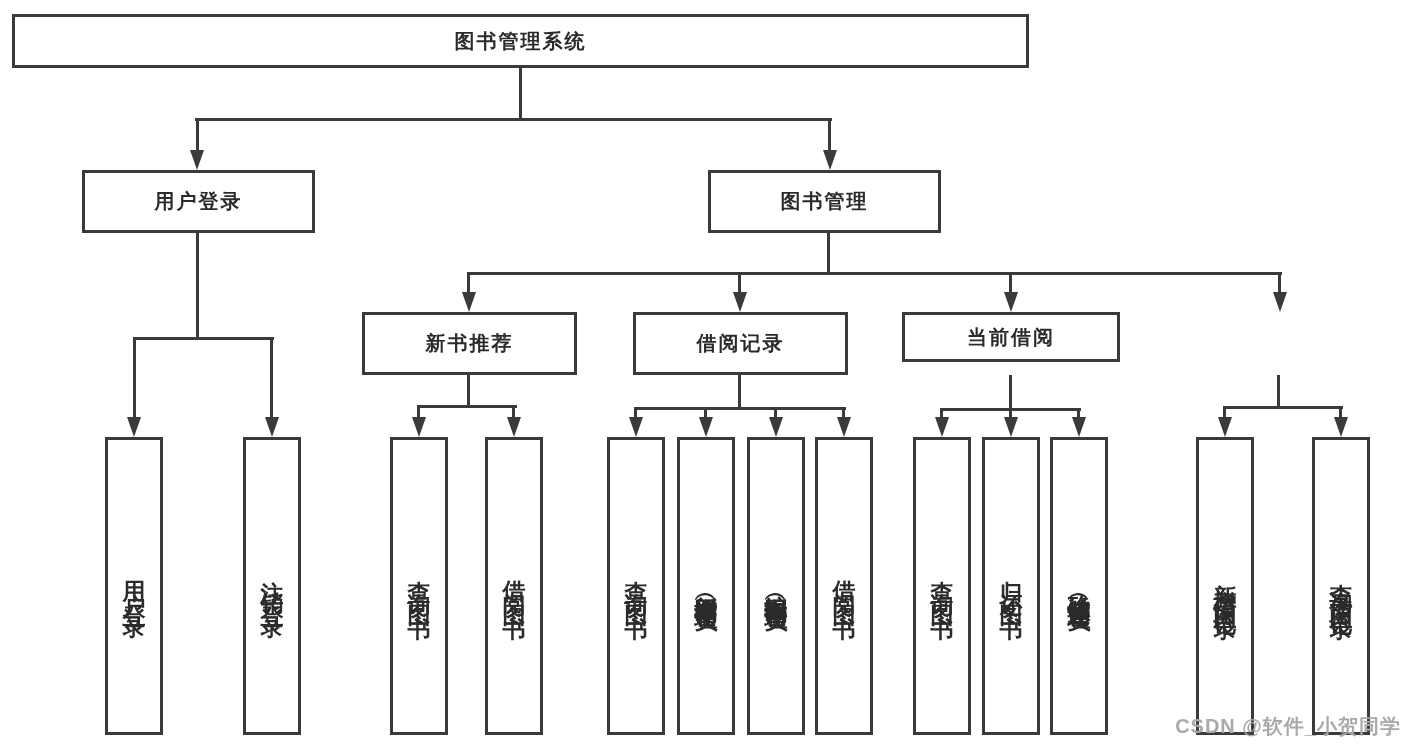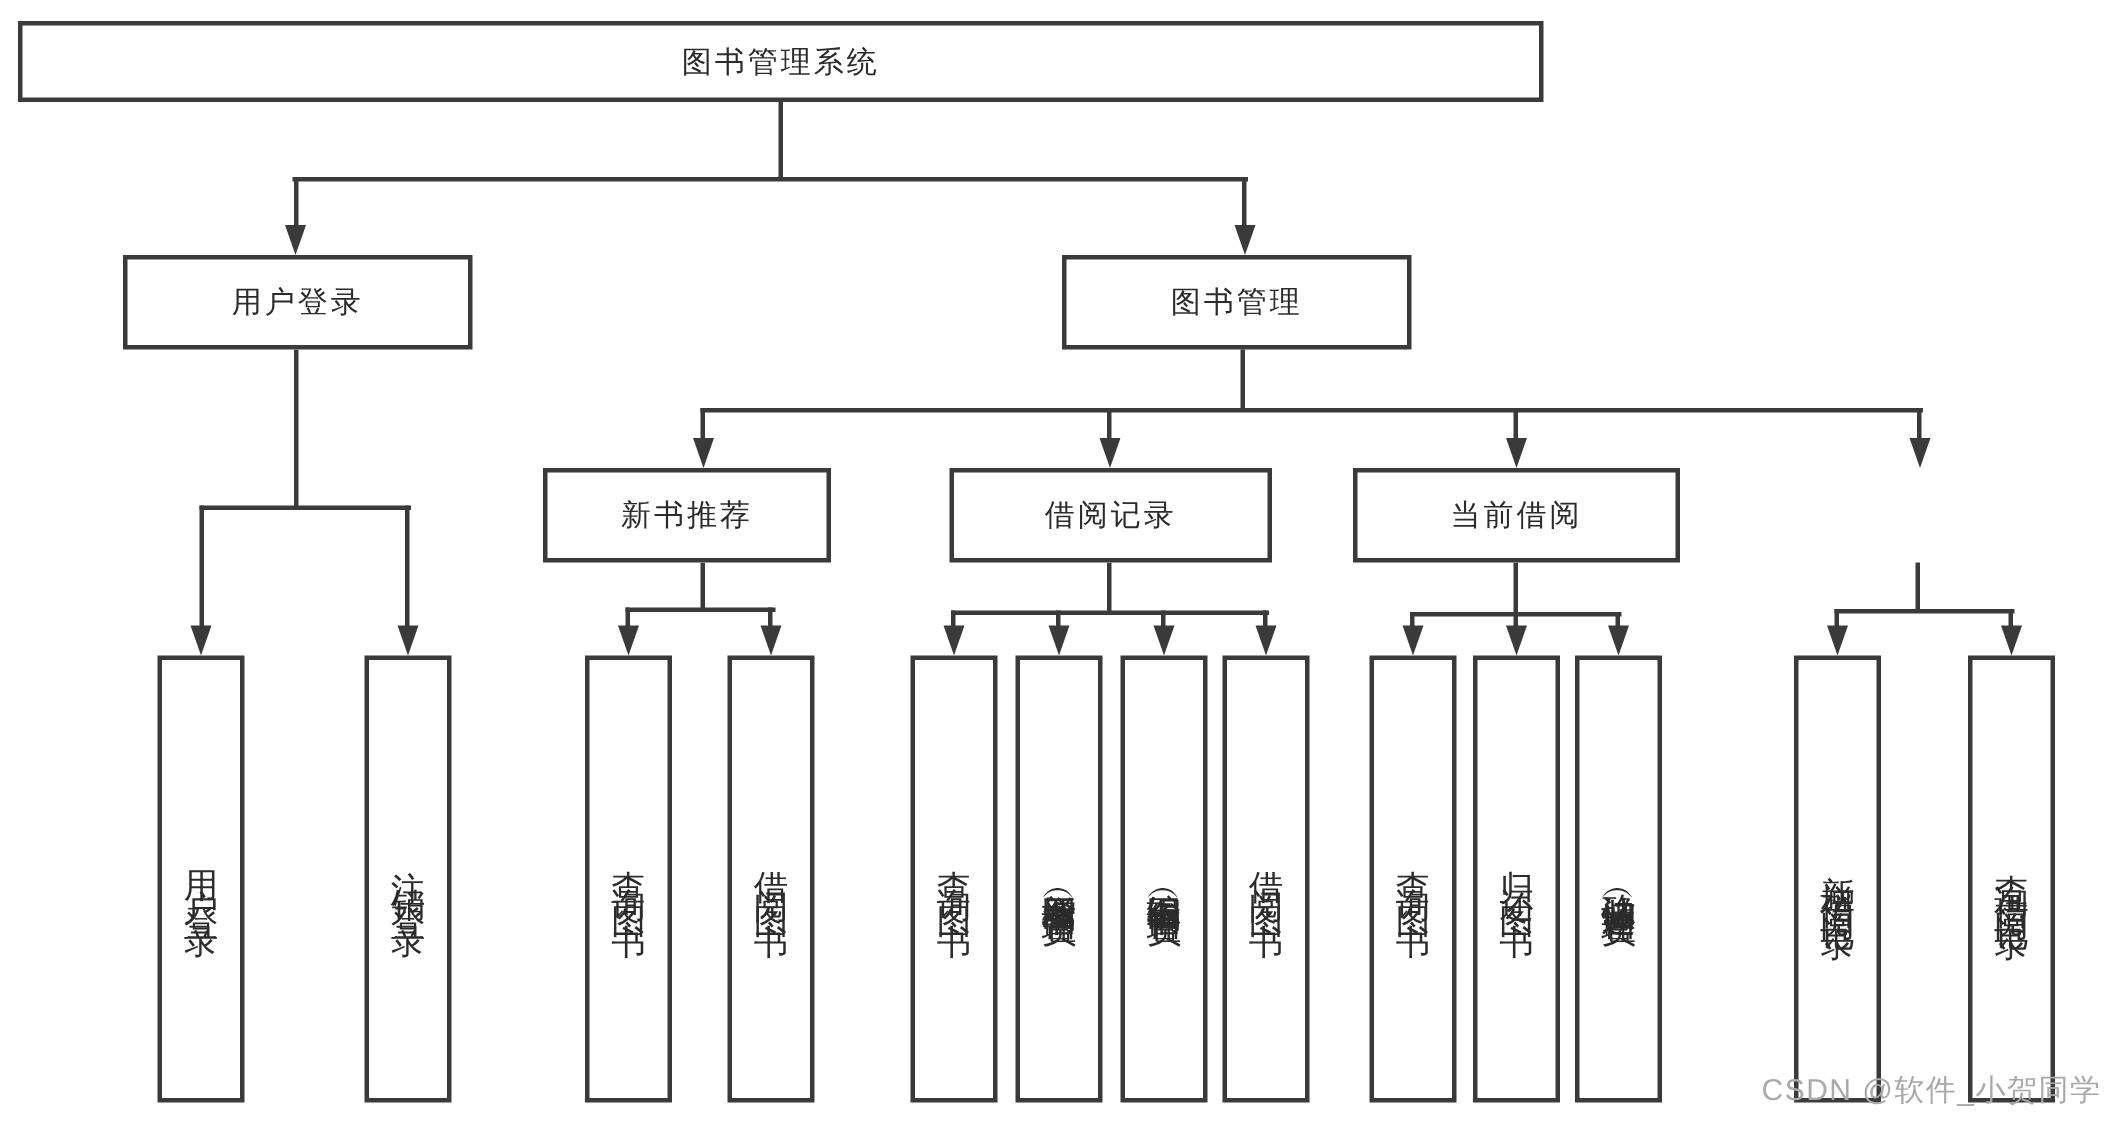--- a/index.html
+++ b/index.html
@@ -12,20 +12,21 @@
   body{
     background:var(--bg);
     font-family:"Liberation Sans","DejaVu Sans",sans-serif;
   }
   #canvas{
     position:relative;
     width:1405px;
     height:747px;
     background:var(--bg);
     overflow:hidden;
+    font-weight:bold;
   }
   
   .hbox{
     position:absolute;
     box-sizing:border-box;
     background:#fff;
     border:3px solid var(--line);
     display:flex;
     align-items:center;
     justify-content:center;
@@ -144,27 +145,27 @@
     <span>图书管理系统</span>
   </div>
 
   <div class="hbox" style="left:82px;top:170px;width:233px;height:63px">
     <span>用户登录</span>
   </div>
   <div class="hbox" style="left:708px;top:170px;width:233px;height:63px">
     <span>图书管理</span>
   </div>
 
-  <div class="hbox" style="left:362px;top:312px;width:192px;height:63px">
+  <div class="hbox" style="left:362px;top:312px;width:215px;height:63px">
     <span>新书推荐</span>
   </div>
   <div class="hbox" style="left:633px;top:312px;width:215px;height:63px">
     <span>借阅记录</span>
   </div>
-  <div class="hbox" style="left:902px;top:312px;width:218px;height:63px">
+  <div class="hbox" style="left:902px;top:312px;width:218px;height:50px">
     <span>当前借阅</span>
   </div>
 
   <div class="leaf" style="left:105px">
     <span class="vtext" style="letter-spacing: 12px;">用户登录</span>
   </div>
   <div class="leaf" style="left:243px">
     <span class="vtext" style="letter-spacing: 12px;">注销登录</span>
   </div>
   <div class="leaf" style="left:390px">

